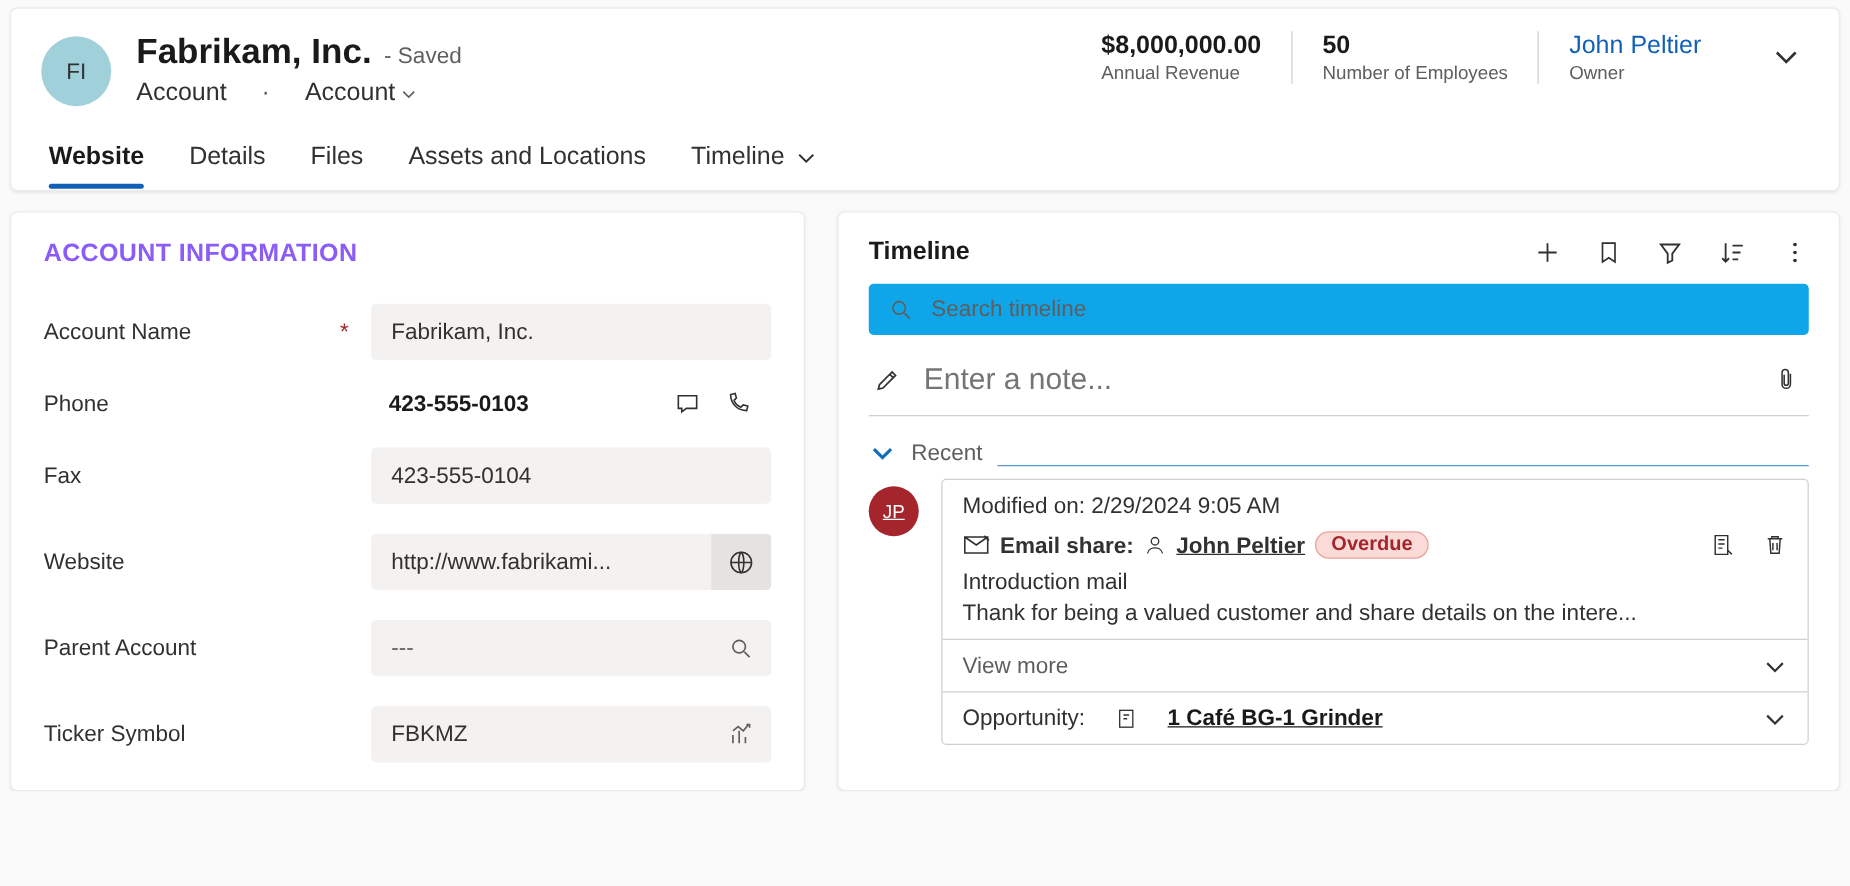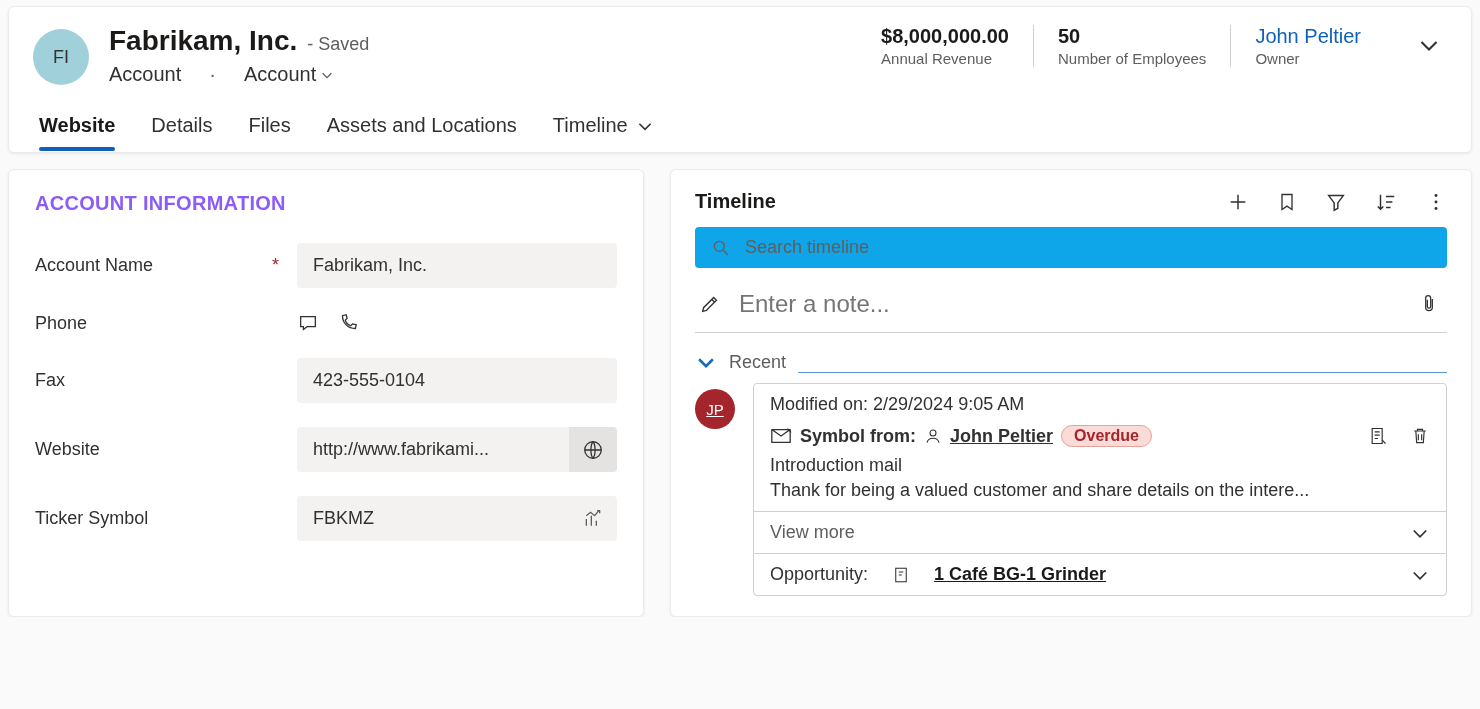--- a/index.html
+++ b/index.html
@@ -508,20 +508,21 @@
       <div class="form-control">
         <div class="input-box">Fabrikam, Inc.</div>
       </div>
     </div>
 
     <div class="form-row">
       <div class="form-label">
         <span>Phone</span>
       </div>
       <div class="form-control">
+        <div class="phone-value">423-555-0103</div>
         <div class="inline-icons">
           <span class="icon-btn">
             <svg width="22" height="22" viewBox="0 0 24 24">
                 <path d="M4 5h16v11H11l-4 3v-3H4z" fill="none" stroke="#323130" stroke-width="1.4"></path>
               </svg>
           </span>
           <span class="icon-btn">
             <svg width="22" height="22" viewBox="0 0 24 24">
                 <path d="M6 4c0 8 6 14 14 14l1-4-4-1-2 2c-3-1-5-3-6-6l2-2-1-4z" fill="none" stroke="#323130" stroke-width="1.4"></path>
               </svg>
@@ -549,20 +550,36 @@
           <div class="addon">
             <svg width="22" height="22" viewBox="0 0 24 24">
                 <circle cx="12" cy="12" r="9" fill="none" stroke="#323130" stroke-width="1.4"></circle>
                 <path d="M3 12h18M12 3c3 3 3 15 0 18M12 3c-3 3-3 15 0 18" fill="none" stroke="#323130" stroke-width="1.4"></path>
               </svg>
           </div>
         </div>
       </div>
     </div>
 
+    <div class="form-row">
+      <div class="form-label">
+        <span>Parent Account</span>
+      </div>
+      <div class="form-control">
+        <div class="input-with-search">
+          <div class="input-box input-placeholder" style="background:transparent">---</div>
+          <span>
+            <svg width="20" height="20" viewBox="0 0 24 24">
+                <circle cx="10" cy="10" r="6" fill="none" stroke="#605e5c" stroke-width="1.6"></circle>
+                <path d="M15 15l5 5" stroke="#605e5c" stroke-width="1.6"></path>
+              </svg>
+          </span>
+        </div>
+      </div>
+    </div>
 
     <div class="form-row" style="margin-bottom:0">
       <div class="form-label">
         <span>Ticker Symbol</span>
       </div>
       <div class="form-control">
         <div class="input-with-search">
           <div class="input-box" style="background:transparent">FBKMZ</div>
           <span>
             <svg width="20" height="20" viewBox="0 0 24 24">
@@ -640,21 +657,21 @@
     <div class="timeline-item">
       <div class="item-avatar">JP</div>
       <div class="item-body">
         <div class="item-section">
           <div class="modified-on">Modified on: 2/29/2024 9:05 AM</div>
           <div class="email-line">
             <svg width="22" height="18" viewBox="0 0 24 18">
                 <path d="M2 2h20v14H2zM2 2l10 7L22 2" fill="none" stroke="#323130" stroke-width="1.4"></path>
                 <path d="M19 1l4 4" stroke="#323130" stroke-width="1.4"></path>
               </svg>
-            <span class="email-from-label">Symbol from:</span>
+            <span class="email-from-label">Email share:</span>
             <svg width="18" height="18" viewBox="0 0 24 24">
                 <circle cx="12" cy="8" r="4" fill="none" stroke="#323130" stroke-width="1.4"></circle>
                 <path d="M4 21c1-5 6-6 8-6s7 1 8 6" fill="none" stroke="#323130" stroke-width="1.4"></path>
               </svg>
             <span class="person-link">John Peltier</span>
             <span class="overdue-badge">Overdue</span>
             <div class="email-actions">
               <span>
                 <svg width="20" height="20" viewBox="0 0 24 24">
                     <path d="M5 3h12v18H5zM8 7h6M8 11h6M8 15h4" fill="none" stroke="#323130" stroke-width="1.4"></path>

